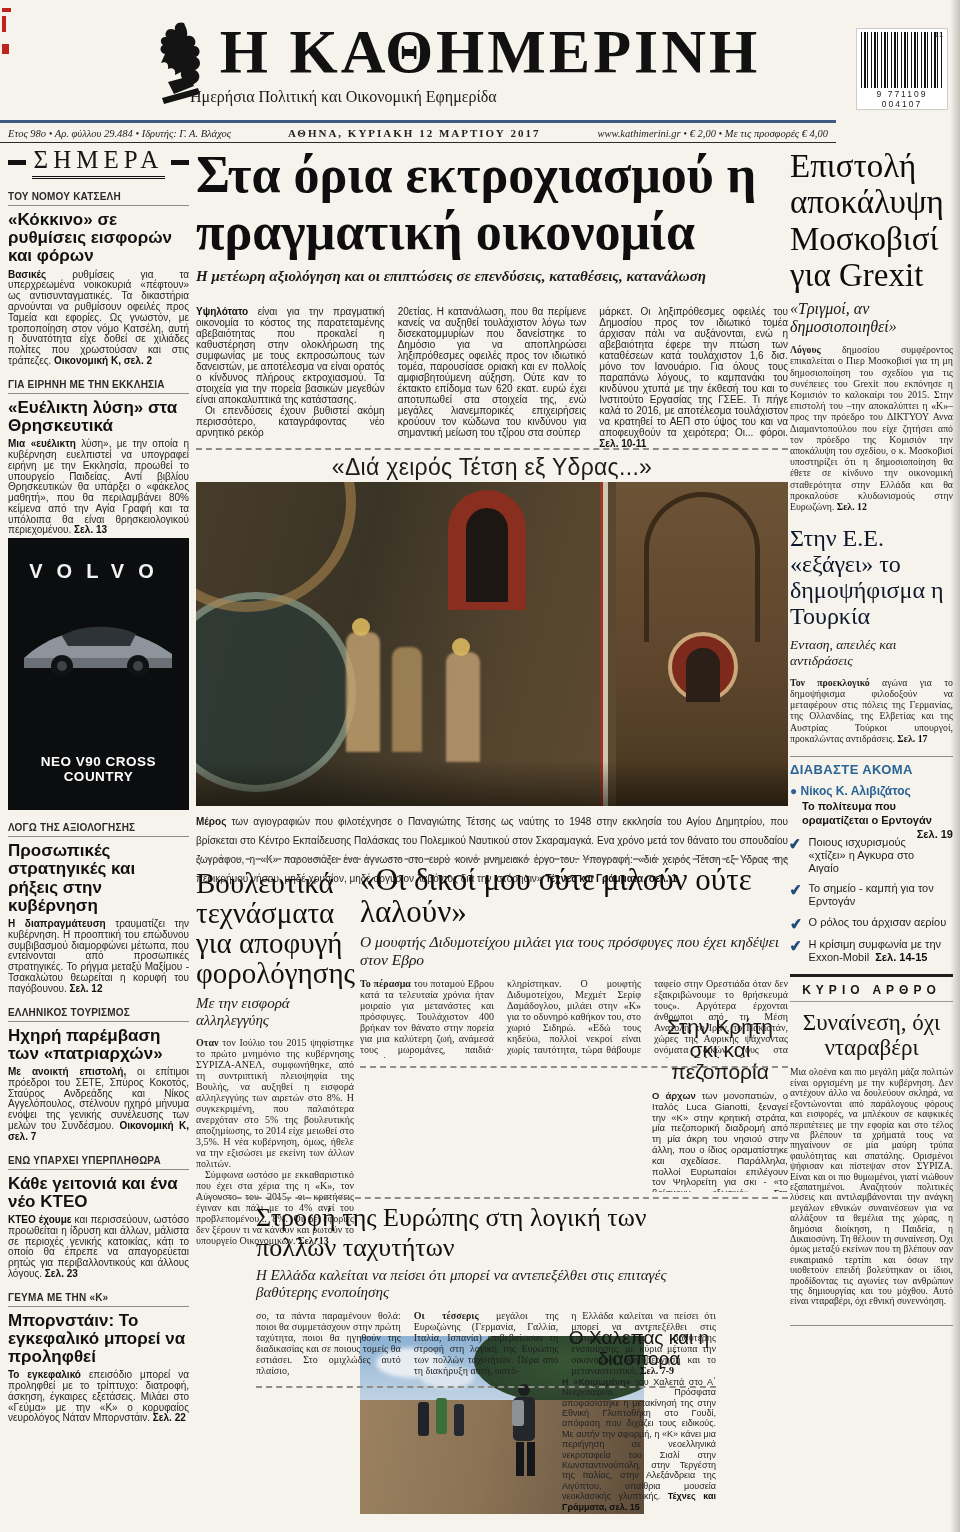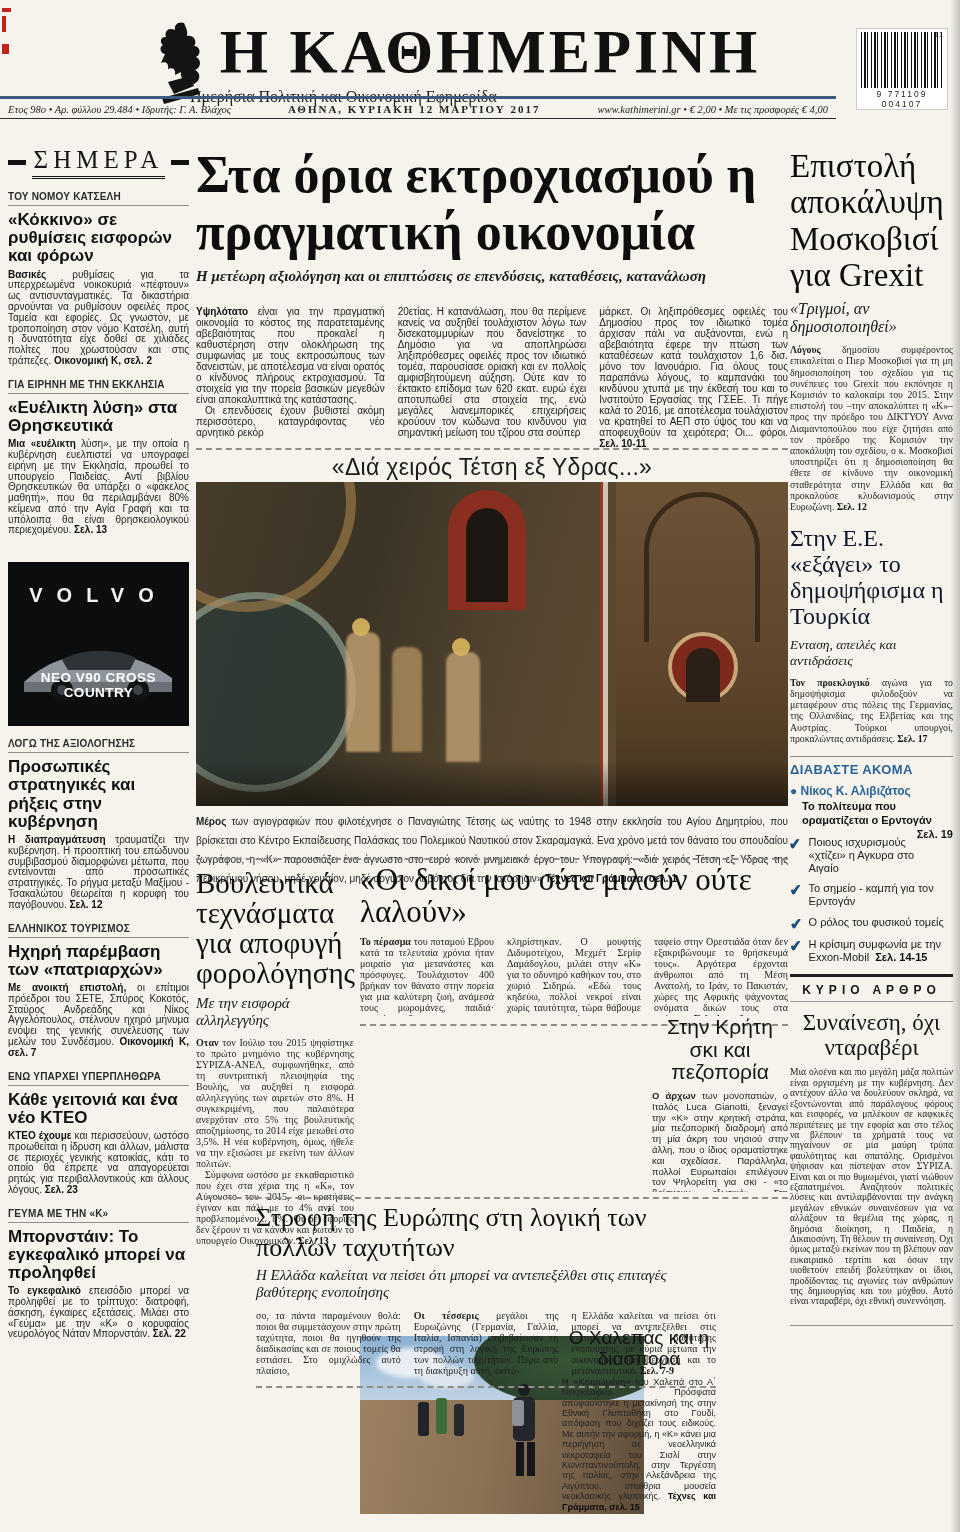--- a/index.html
+++ b/index.html
@@ -29,21 +29,21 @@
   .simera-head{display:flex;align-items:center;gap:6px;margin-bottom:6px}
   .simera-head .bar{height:5px;background:#111;flex:1}
   .simera-word{font-family:"Liberation Serif",serif;font-size:25px;letter-spacing:5px;
         border-bottom:3px double #111;padding:0 2px 2px 2px}
   .k{font-size:10px;font-weight:bold;letter-spacing:.2px;color:#2b2b2b;
      border-bottom:1px solid #8f8d86;padding:2px 0 3px 0;margin-top:10px}
   .lh{font-size:17px;font-weight:bold;line-height:1.07;margin:5px 0 4px 0;color:#111}
   .lb{font-size:10px;line-height:10.8px;text-align:justify;color:#242424}
   .lb b{color:#111}
   
-  .volvo{background:#0c0d0f;height:164px;margin-top:26px;position:relative;overflow:hidden}
+  .volvo{background:#0c0d0f;height:272px;margin-top:2px;position:relative;overflow:hidden}
   .volvo .vw{color:#f2f2f2;text-align:center;font-size:20px;letter-spacing:14px;padding-top:22px;font-weight:bold}
   .volvo .vm{position:absolute;left:0;right:0;bottom:26px;color:#fff;text-align:center;font-size:13.5px;font-weight:bold;letter-spacing:.5px}
   .volvo svg{position:absolute;left:10px;top:58px}
   
   .lead-title{font-family:"Liberation Serif",serif;font-weight:bold;font-size:52px;line-height:1.1;color:#0e0e0e}
   .lead-deck{font-family:"Liberation Serif",serif;font-style:italic;font-weight:bold;font-size:15px;margin-top:8px;color:#1a1a1a}
   .cols3{display:flex;gap:13px}
   .cols3>div{flex:1}
   .mb{font-size:10px;line-height:11px;text-align:justify;color:#232323}
   .mb b{color:#0f0f0f}
@@ -99,21 +99,21 @@
     </svg>
   </div>
   <div class="abs mast-title" style="left:190px;top:16px;width:600px">Η ΚΑΘΗΜΕΡΙΝΗ</div>
   <div class="abs mast-sub" style="left:190px;top:88px;width:600px">Ημερήσια Πολιτική και Οικονομική Εφημερίδα</div>
   <div class="abs barcode" style="left:856px;top:28px;width:92px;height:82px">
     <div class="bcorner">11</div>
     <div class="bars"></div>
     <div class="bdigits">9 771109 004107</div>
   </div>
 
-  <div class="abs datebar" style="left:0;top:96px;width:836px">
+  <div class="abs datebar" style="left:0;top:120px;width:836px">
     <span class="dtx">Ετος 98ο • Αρ. φύλλου 29.484 • Ιδρυτής: Γ. Α. Βλάχος</span>
     <span class="dtx dcenter sf">ΑΘΗΝΑ, ΚΥΡΙΑΚΗ 12 ΜΑΡΤΙΟΥ 2017</span>
     <span class="dtx">www.kathimerini.gr • € 2,00 • Με τις προσφορές € 4,00</span>
   </div>
 
   <div class="abs" id="leftcol">
     <div class="simera-head">
       <div class="bar"></div>
       <span class="simera-word">ΣΗΜΕΡΑ</span>
       <div class="bar"></div>
@@ -218,20 +218,21 @@
 
   <div class="abs" style="left:196px;top:868px;width:158px">
     <div class="tax-title">Βουλευτικά τεχνάσματα για αποφυγή φορολόγησης</div>
     <div class="deck-it">Με την εισφορά αλληλεγγύης</div>
     <p class="sb" style="margin-top:8px"><b>Οταν</b> <span>τον Ιούλιο του 2015 ψηφίστηκε το πρώτο μνημόνιο της κυβέρνησης ΣΥΡΙΖΑ-ΑΝΕΛ, συμφωνήθηκε, από τη συντριπτική πλειοψηφία της Βουλής, να αυξηθεί η εισφορά αλληλεγγύης των αιρετών στο 8%. Η συγκεκριμένη, που παλαιότερα ανερχόταν στο 5% της βουλευτικής αποζημίωσης, το 2014 είχε μειωθεί στο 3,5%. Η νέα κυβέρνηση, όμως, ήθελε να την εξισώσει με εκείνη των άλλων πολιτών.</span></p>
     <p class="sb" style="text-indent:9px"><span>Σύμφωνα ωστόσο με εκκαθαριστικό που έχει στα χέρια της η «Κ», τον Αύγουστο του 2015, οι κρατήσεις έγιναν και πάλι με το 4% αντί του προβλεπομένου... 8%. Οι δε εφορίες δεν ξέρουν τι να κάνουν και ρωτούν το υπουργείο Οικονομικών.</span> <b class="rref">Σελ. 13</b></p>
   </div>
 
   <div class="abs" style="left:360px;top:864px;width:428px">
     <div class="mufti-title">«Οι δικοί μου ούτε μιλούν ούτε λαλούν»</div>
+    <div class="deck-it" style="font-size:15.5px">Ο μουφτής Διδυμοτείχου μιλάει για τους πρόσφυγες που έχει κηδέψει στον Εβρο</div>
     <div class="cols3" style="margin-top:9px;height:80px;overflow:hidden">
       <div>
           <p class="sb"><b>Το πέρασμα</b> <span>του ποταμού Εβρου κατά τα τελευταία χρόνια ήταν μοιραίο για μετανάστες και πρόσφυγες. Τουλάχιστον 400 βρήκαν τον θάνατο στην πορεία για μια καλύτερη ζωή, ανάμεσά τους μωρομάνες, παιδιά· οικογένειες ξε-</span></p>
         </div>
       <div>
           <p class="sb">κληρίστηκαν. Ο μουφτής Διδυμοτείχου, Μεχμέτ Σερίφ Δαμάδογλου, μιλάει στην «Κ» για το οδυνηρό καθήκον του, στο χωριό Σιδηρώ. «Εδώ τους κηδεύω, πολλοί νεκροί είναι χωρίς ταυτότητα, τώρα θάβουμε και σε χριστιανικό νεκρο-</p>
         </div>
       <div>
           <p class="sb"><span>ταφείο στην Ορεστιάδα όταν δεν εξακριβώνουμε το θρήσκευμά τους». Αργότερα έρχονται άνθρωποι από τη Μέση Ανατολή, το Ιράν, το Πακιστάν, χώρες της Αφρικής ψάχνοντας ονόματα δικών τους στα μνήματα.</span> <b class="rref">Σελ. 4 και 6</b></p>
         </div>
@@ -306,21 +307,21 @@
       <div class="chk">
           <span class="tick">✔</span>
           <span>Ποιους ισχυρισμούς «χτίζει» η Αγκυρα στο Αιγαίο</span>
         </div>
       <div class="chk">
           <span class="tick">✔</span>
           <span>Το σημείο - καμπή για τον Ερντογάν</span>
         </div>
       <div class="chk">
           <span class="tick">✔</span>
-          <span>Ο ρόλος του φυσικού τομείς</span>
+          <span>Ο ρόλος του άρχισαν αερίου</span>
         </div>
       <div class="chk" style="margin-bottom:10px">
           <span class="tick">✔</span>
           <span><span>Η κρίσιμη συμφωνία με την Exxon-Mobil</span>&nbsp;&nbsp;<b class="rref">Σελ. 14-15</b></span>
         </div>
     </div>
 
     <div class="kyrio">
       <div class="ky-head">ΚΥΡΙΟ ΑΡΘΡΟ</div>
       <div class="ky-title">Συναίνεση, όχι νταραβέρι</div>

